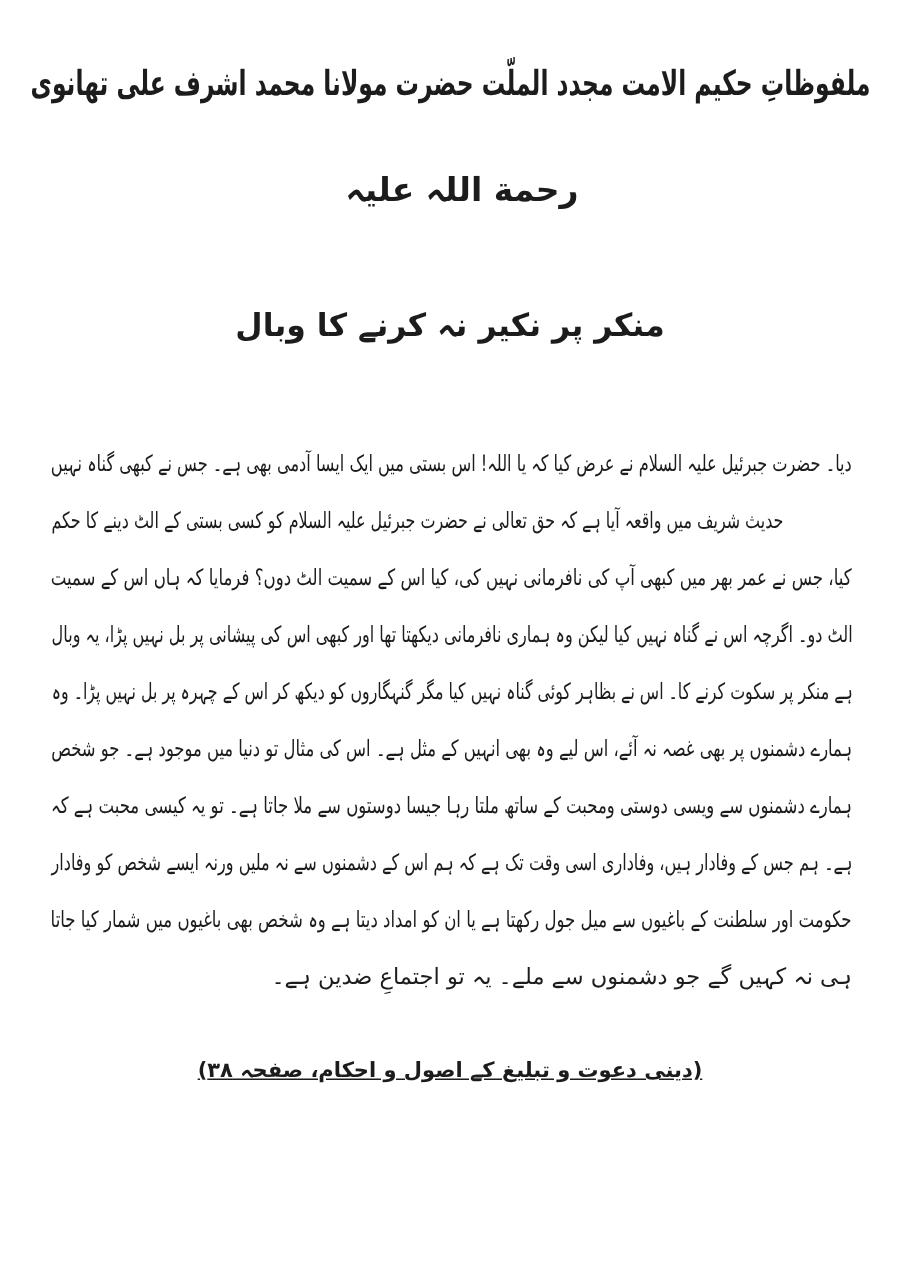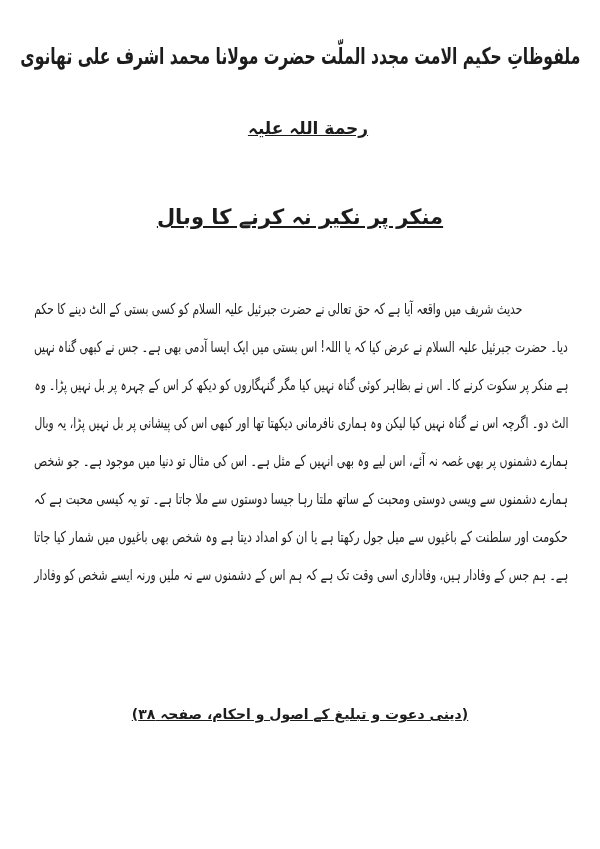--- a/index.html
+++ b/index.html
@@ -18,27 +18,27 @@
   .title1 {
     position: absolute; top: 38px; left: 20px; right: 20px;
     height: 36px; line-height: 36px;
     text-align: center; white-space: nowrap;
     font-size: 23px; font-weight: bold;
   }
   .title2 {
     position: absolute; top: 112px; left: 16px; right: 0;
     height: 32px; line-height: 32px;
     text-align: center;
-    font-size: 17px; font-weight: bold; text-decoration: underline;
+    font-size: 22px; font-weight: bold;
   }
   .heading {
     position: absolute; top: 200px; left: 0; right: 0;
     height: 34px; line-height: 34px;
     text-align: center;
-    font-size: 21px; font-weight: bold; text-decoration: underline;
+    font-size: 21px; font-weight: bold;
   }
   .body-block {
     position: absolute; top: 290px; left: 34px; right: 32px;
   }
   .body-line {
     height: 38px; line-height: 38px;
     font-size: 15px;
     text-align: right; white-space: nowrap;
     overflow: visible;
   }
@@ -67,43 +67,49 @@
 
   <div class="title2 rtl">
     <span>رحمة اللہ علیہ</span>
   </div>
 
   <div class="heading rtl">
     <span>منکر پر نکیر نہ کرنے کا وبال</span>
   </div>
 
   <div class="body-block rtl">
+    <div class="body-line fitline">
+      <span class="fit" style="transform: scaleX(0.7188);">دیا۔ حضرت جبرئیل علیہ السلام نے عرض کیا کہ یا اللہ! اس بستی میں ایک ایسا آدمی بھی ہے۔ جس نے کبھی گناہ نہیں</span>
+    </div>
     <div class="body-line fitline indent">
       <span class="fit" style="transform: scaleX(0.708);">حدیث شریف میں واقعہ آیا ہے کہ حق تعالی نے حضرت جبرئیل علیہ السلام کو کسی بستی کے الٹ دینے کا حکم</span>
     </div>
     <div class="body-line fitline">
-      <span class="fit" style="transform: scaleX(0.7188);">دیا۔ حضرت جبرئیل علیہ السلام نے عرض کیا کہ یا اللہ! اس بستی میں ایک ایسا آدمی بھی ہے۔ جس نے کبھی گناہ نہیں</span>
+      <span class="fit" style="transform: scaleX(0.7368);">کیا، جس نے عمر بھر میں کبھی آپ کی نافرمانی نہیں کی، کیا اس کے سمیت الٹ دوں؟ فرمایا کہ ہاں اس کے سمیت</span>
+    </div>
+    <div class="body-line fitline">
+      <span class="fit" style="transform: scaleX(0.7145);">الٹ دو۔ اگرچہ اس نے گناہ نہیں کیا لیکن وہ ہماری نافرمانی دیکھتا تھا اور کبھی اس کی پیشانی پر بل نہیں پڑا، یہ وبال</span>
     </div>
     <div class="body-line fitline">
       <span class="fit" style="transform: scaleX(0.7031);">ہے منکر پر سکوت کرنے کا۔ اس نے بظاہر کوئی گناہ نہیں کیا مگر گنہگاروں کو دیکھ کر اس کے چہرہ پر بل نہیں پڑا۔ وہ</span>
-    </div>
-    <div class="body-line fitline">
-      <span class="fit" style="transform: scaleX(0.7145);">الٹ دو۔ اگرچہ اس نے گناہ نہیں کیا لیکن وہ ہماری نافرمانی دیکھتا تھا اور کبھی اس کی پیشانی پر بل نہیں پڑا، یہ وبال</span>
     </div>
     <div class="body-line fitline">
       <span class="fit" style="transform: scaleX(0.7284);">ہمارے دشمنوں پر بھی غصہ نہ آئے، اس لیے وہ بھی انہیں کے مثل ہے۔ اس کی مثال تو دنیا میں موجود ہے۔ جو شخص</span>
     </div>
     <div class="body-line fitline">
       <span class="fit" style="transform: scaleX(0.7345);">ہمارے دشمنوں سے ویسی دوستی ومحبت کے ساتھ ملتا رہا جیسا دوستوں سے ملا جاتا ہے۔ تو یہ کیسی محبت ہے کہ</span>
     </div>
     <div class="body-line fitline">
+      <span class="fit" style="transform: scaleX(0.7155);">ہے۔ ہم جس کے وفادار ہیں، وفاداری اسی وقت تک ہے کہ ہم اس کے دشمنوں سے نہ ملیں ورنہ ایسے شخص کو وفادار</span>
+    </div>
+    <div class="body-line fitline">
       <span class="fit" style="transform: scaleX(0.7358);">حکومت اور سلطنت کے باغیوں سے میل جول رکھتا ہے یا ان کو امداد دیتا ہے وہ شخص بھی باغیوں میں شمار کیا جاتا</span>
     </div>
-    <div class="body-line fitline">
-      <span class="fit" style="transform: scaleX(0.7155);">ہے۔ ہم جس کے وفادار ہیں، وفاداری اسی وقت تک ہے کہ ہم اس کے دشمنوں سے نہ ملیں ورنہ ایسے شخص کو وفادار</span>
+    <div class="body-line last">
+      <span>ہی نہ کہیں گے جو دشمنوں سے ملے۔ یہ تو اجتماعِ ضدین ہے۔</span>
     </div>
   </div>
 
   <div class="citation rtl">
     <span>(دینی دعوت و تبلیغ کے اصول و احکام، صفحہ ٣٨)</span>
   </div>
 
 
 </div>
 

